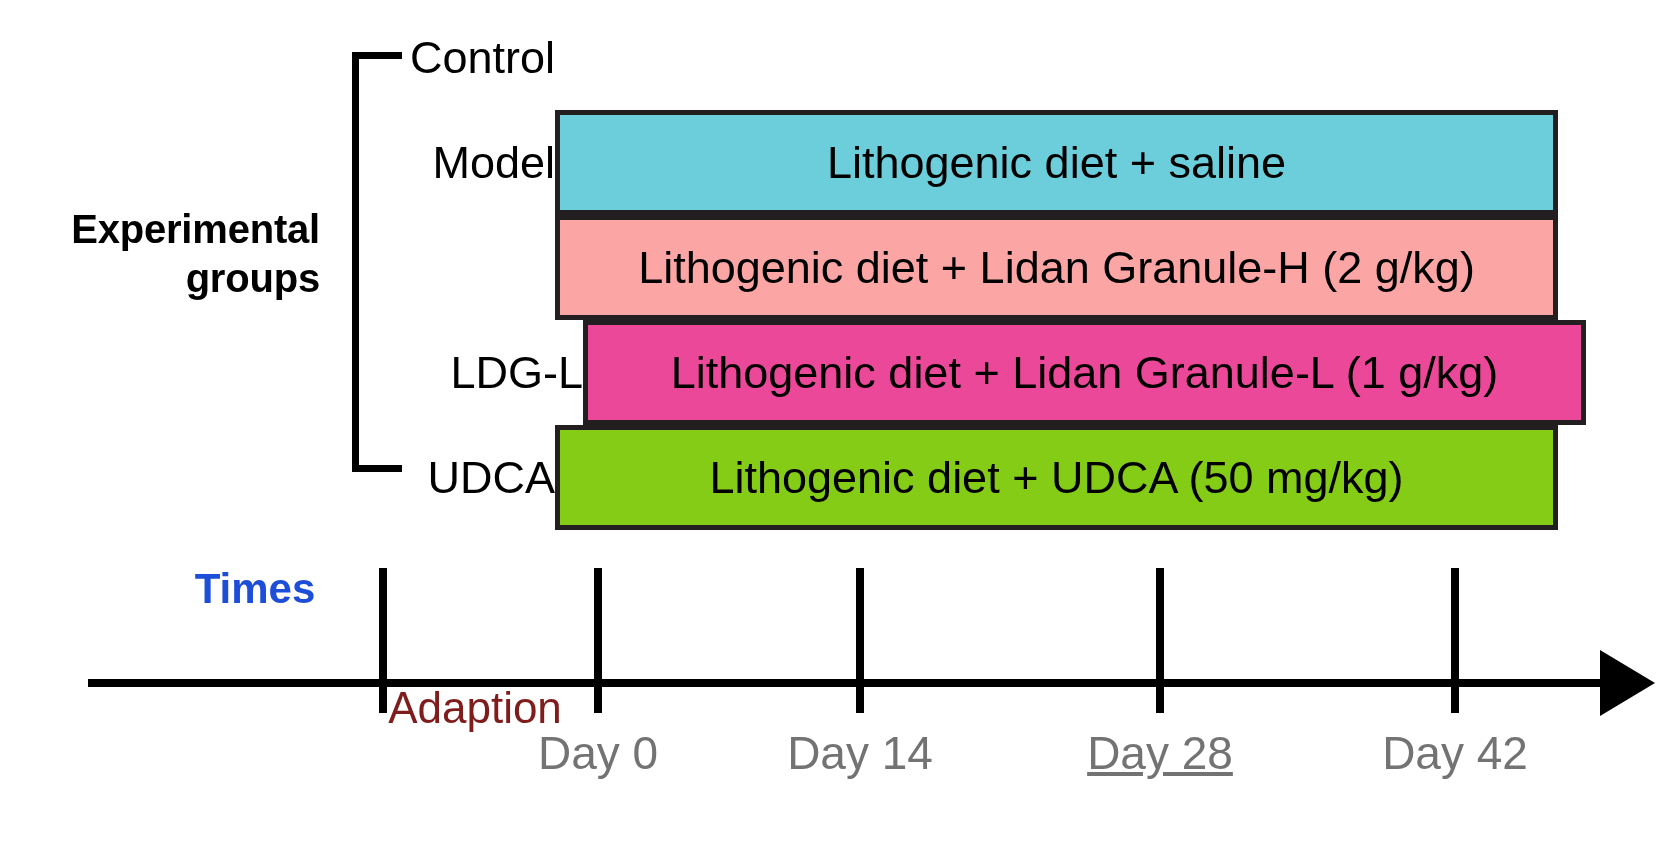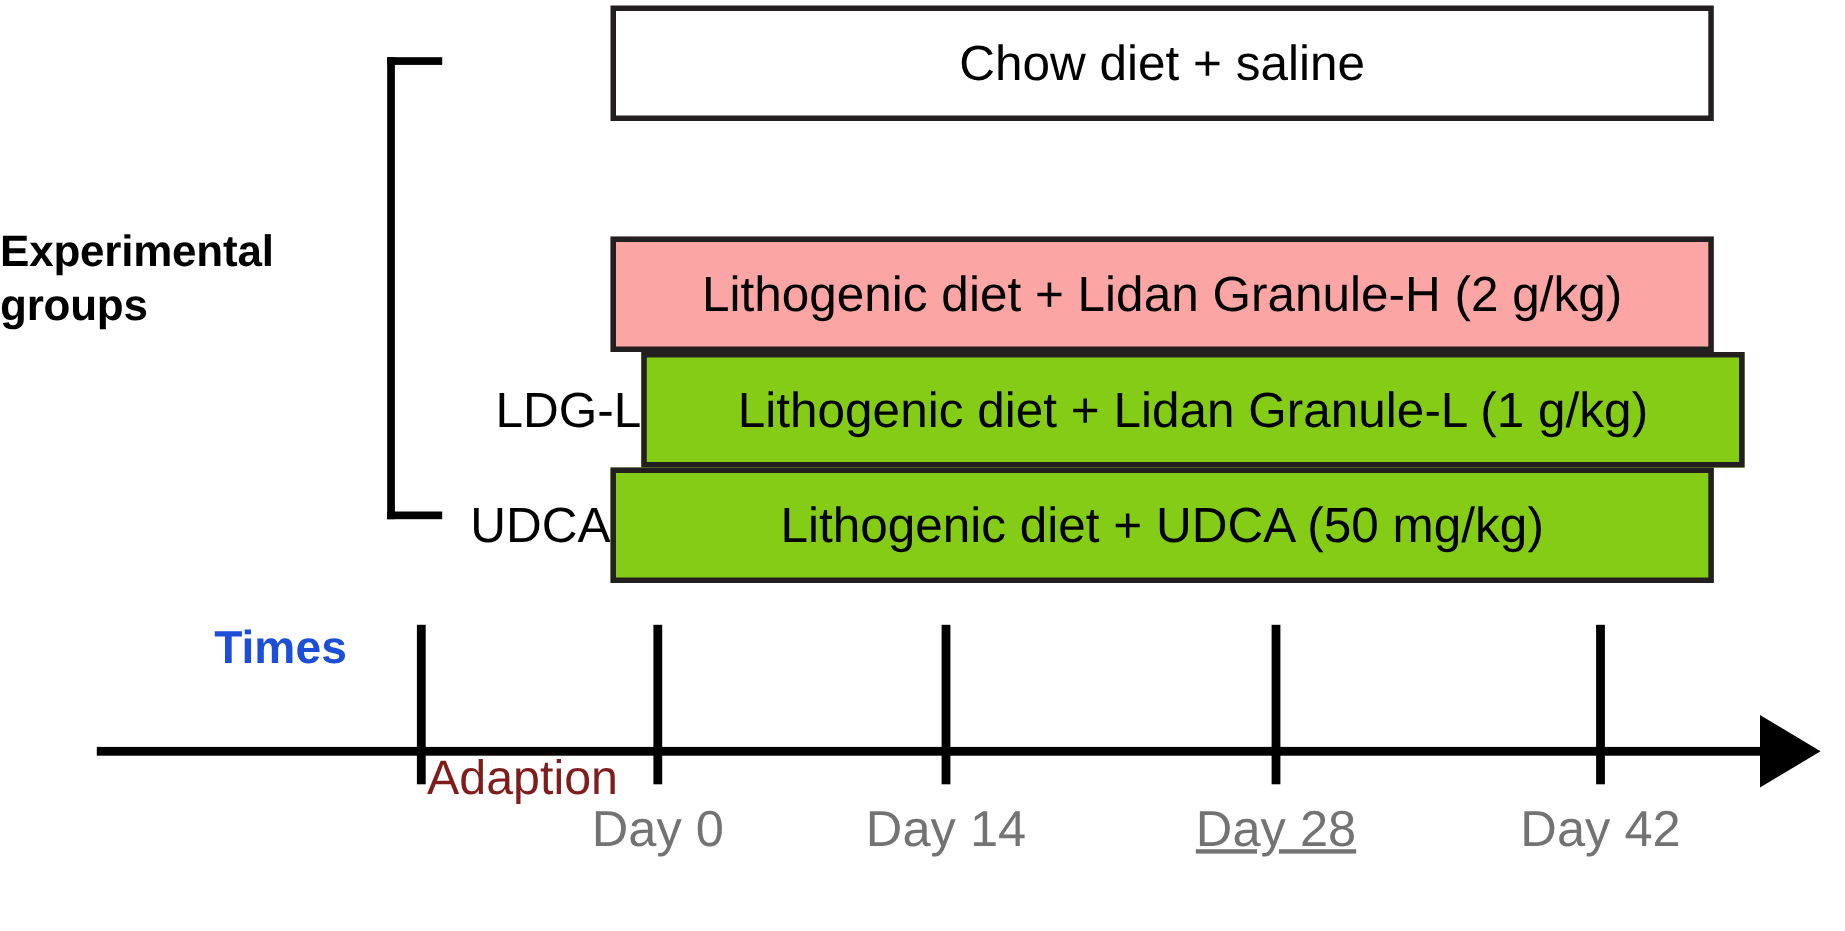--- a/index.html
+++ b/index.html
@@ -18,21 +18,21 @@
     background: #ffffff;
     overflow: hidden;
   }
 
   
   .groups-label {
     position: absolute;
     left: 0px;
     top: 205px;
     width: 320px;
-    text-align: left;
+    text-align: right;
     font-weight: bold;
     font-size: 40px;
     line-height: 1.22;
     letter-spacing: -0.2px;
     color: #000;
   }
 
   
   .brace {
     position: absolute;
@@ -160,31 +160,35 @@
     <div>groups</div>
   </div>
 
   <div class="brace">
     <div class="vbar"></div>
     <div class="stub top"></div>
     <div class="stub bottom"></div>
   </div>
 
   <div class="row" style="top:5px;">
-    <div class="bar" style="background:#FFFFFF;">Chow diet + saline</div>
-  </div>
-
+    <div class="row-label">Control</div>
+  </div>
+
+  <div class="row" style="top:110px;">
+    <div class="row-label">Model</div>
+    <div class="bar" style="background:#6CCDDB;">Lithogenic diet + saline</div>
+  </div>
 
   <div class="row" style="top:215px;">
     <div class="bar" style="background:#fca5a5;">Lithogenic diet + Lidan Granule-H (2 g/kg)</div>
   </div>
 
   <div class="row" style="top:320px;margin-left:28px;">
     <div class="row-label">LDG-L</div>
-    <div class="bar" style="background:#84cc16;">Lithogenic diet + Lidan Granule-L (1 g/kg)</div>
+    <div class="bar" style="background:#ec4899;">Lithogenic diet + Lidan Granule-L (1 g/kg)</div>
   </div>
 
   <div class="row" style="top:425px;">
     <div class="row-label">UDCA</div>
     <div class="bar" style="background:#84cc16;">Lithogenic diet + UDCA (50 mg/kg)</div>
   </div>
 
   <div class="times-label">Times</div>
 
   <div class="axis-line"></div>

